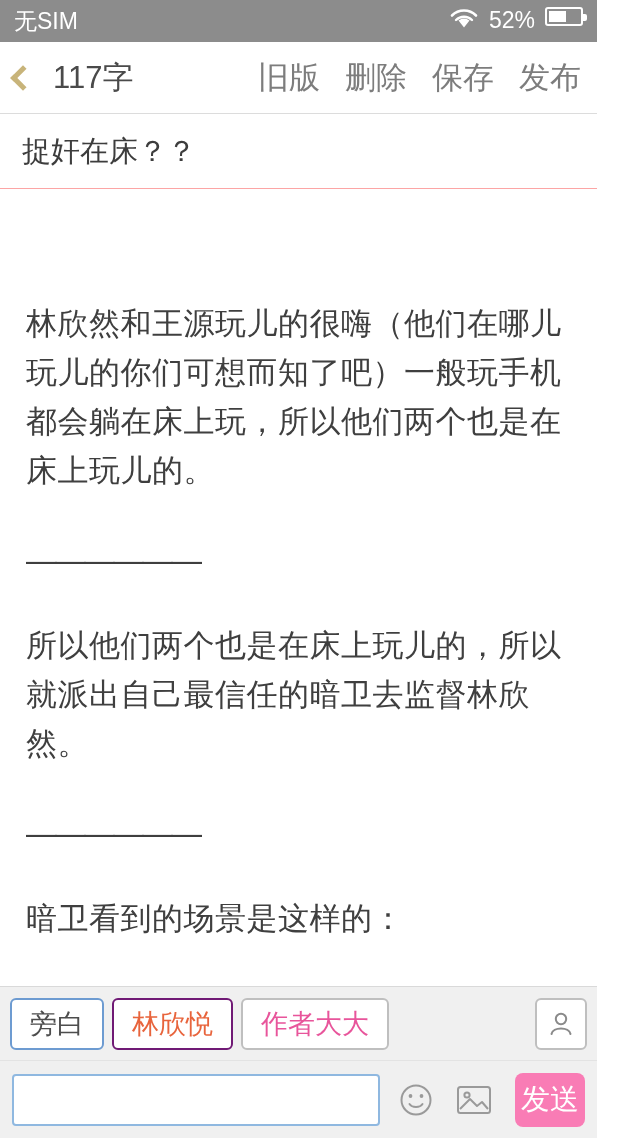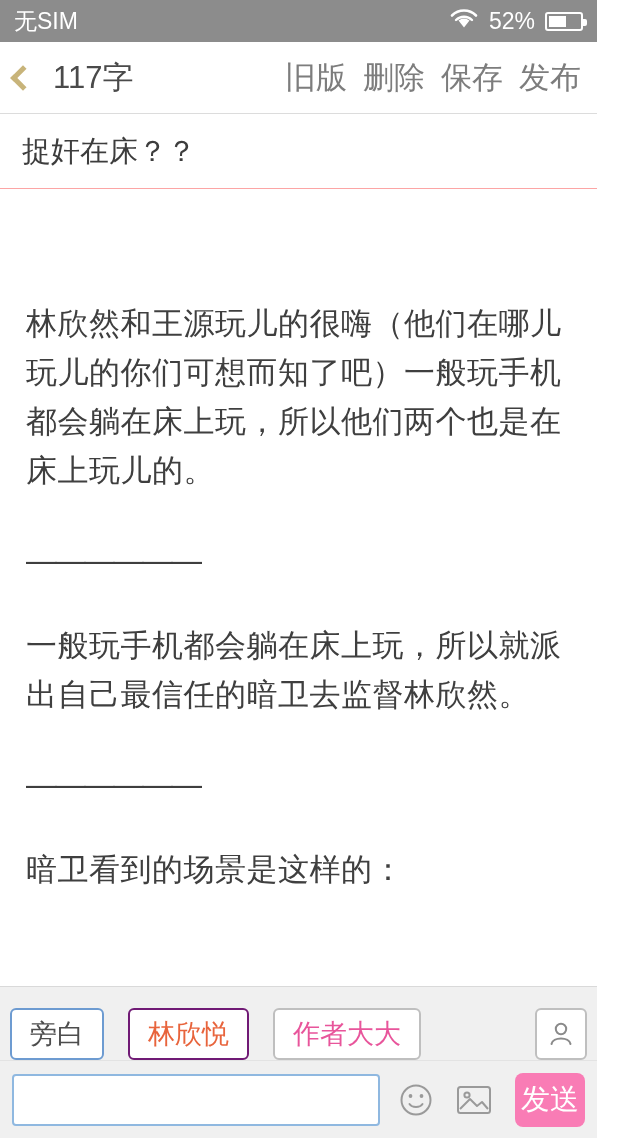--- a/index.html
+++ b/index.html
@@ -22,21 +22,21 @@
     font-size: 23px;
     flex: 0 0 auto;
     position: relative;
   }
   .sb-left { display: flex; align-items: center; gap: 8px; }
   .sb-center {
     position: absolute; left: 0; right: 0; text-align: center;
     font-size: 25px; letter-spacing: 0.5px;
   }
   .sb-right {
-    margin-left: auto; display: flex; align-items: center; gap: 10px;
+    margin-left: auto; display: flex; align-items: flex-start; gap: 10px;
     position: relative; z-index: 2;
   }
   .wifi-icon { display: block; }
   .batt-pct { font-size: 23px; }
   .batt {
     width: 38px; height: 19px; border: 2px solid #ffffff; border-radius: 3px;
     position: relative; display: inline-block;
   }
   .batt::after {
     content: ""; position: absolute; right: -6px; top: 5px;
@@ -56,21 +56,21 @@
     display: flex; align-items: center; gap: 15px;
     color: #555; font-size: 31px;
   }
   .chev {
     display: inline-block; width: 18px; height: 18px;
     border-left: 5px solid #c8b47a; border-bottom: 5px solid #c8b47a;
     transform: rotate(45deg);
     margin-right: 6px; margin-left: 4px;
   }
   .nav-count { color: #4a4a4a; font-size: 31px; }
-  .nav-actions { margin-left: auto; display: flex; align-items: center; gap: 16px; }
+  .nav-actions { margin-left: auto; display: flex; align-items: center; gap: 25px; }
   .nav-actions span { color: #7d7d7d; font-size: 31px; }
 
   
   .title-row {
     flex: 0 0 auto;
     padding: 18px 22px 16px 22px;
     border-bottom: 1px solid #fca5a5;
   }
   .title-text { font-size: 29px; color: #3d3d3d; }
 
@@ -92,23 +92,23 @@
     font-size: 31px; color: #3f3f3f; line-height: 40px; margin-bottom: 40px;
     letter-spacing: -2px;
   }
 
   
   .tagbar {
     flex: 0 0 auto;
     height: 74px;
     background: #f0f0f0;
     border-top: 1px solid #d9d9d9;
-    display: flex; align-items: flex-end;
+    display: flex; align-items: center;
     padding: 0 10px;
-    gap: 24px;
+    gap: 8px;
     overflow: hidden;
     position: relative;
   }
   .tag {
     flex: 0 0 auto;
     height: 52px;
     padding: 0 18px;
     display: flex; align-items: center; justify-content: center;
     background: #ffffff;
     border-radius: 6px;
@@ -199,21 +199,21 @@
     </div>
   </div>
 
   <div class="title-row">
     <div class="title-text">捉奸在床？？</div>
   </div>
 
   <div class="body-area">
     <div class="para">林欣然和王源玩儿的很嗨（他们在哪儿玩儿的你们可想而知了吧）一般玩手机都会躺在床上玩，所以他们两个也是在床上玩儿的。</div>
     <div class="divider-line">——————</div>
-    <div class="para">一般玩手机都会躺在床上玩，所以就派出自己最信任的暗卫去监督林欣然。</div>
+    <div class="para">所以他们两个也是在床上玩儿的，所以就派出自己最信任的暗卫去监督林欣然。</div>
     <div class="divider-line">——————</div>
     <div class="para">暗卫看到的场景是这样的：</div>
   </div>
 
   <div class="tagbar">
     <div class="tag sel">旁白</div>
     <div class="tag t2">林欣悦</div>
     <div class="tag t3">作者大大</div>
     <div class="tag-avatar">
       <svg width="30" height="30" viewBox="0 0 30 30">

